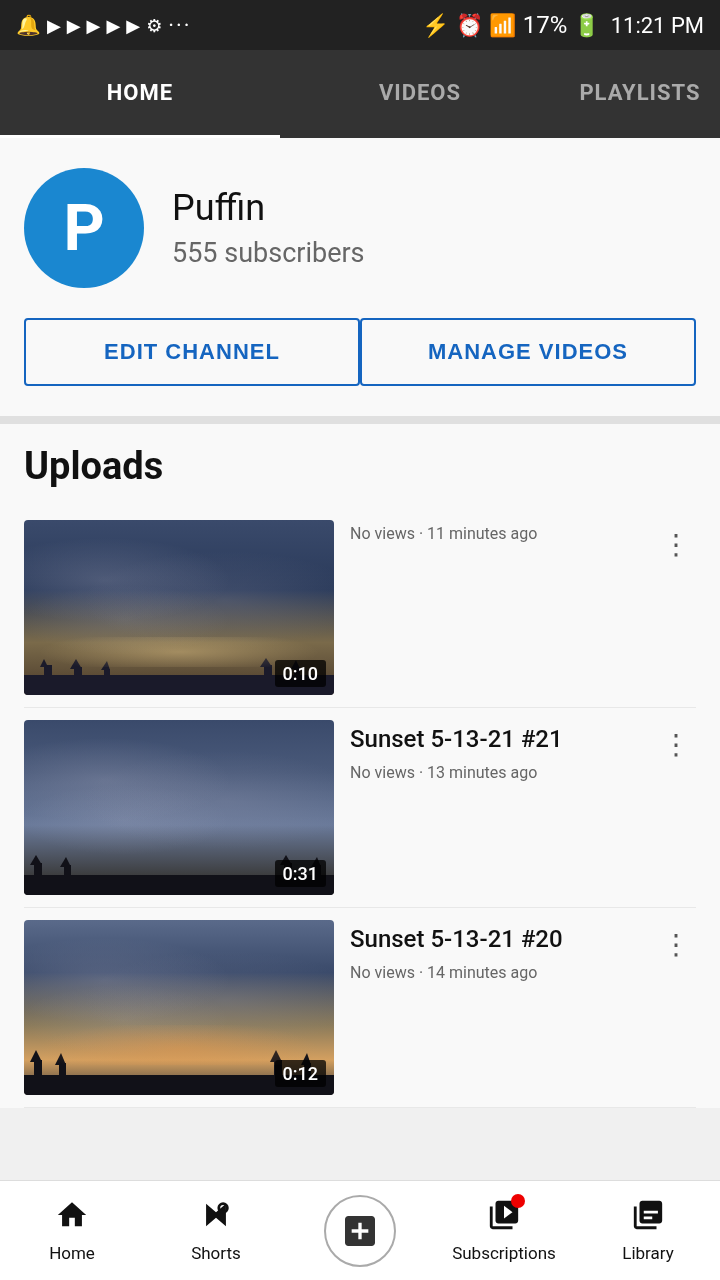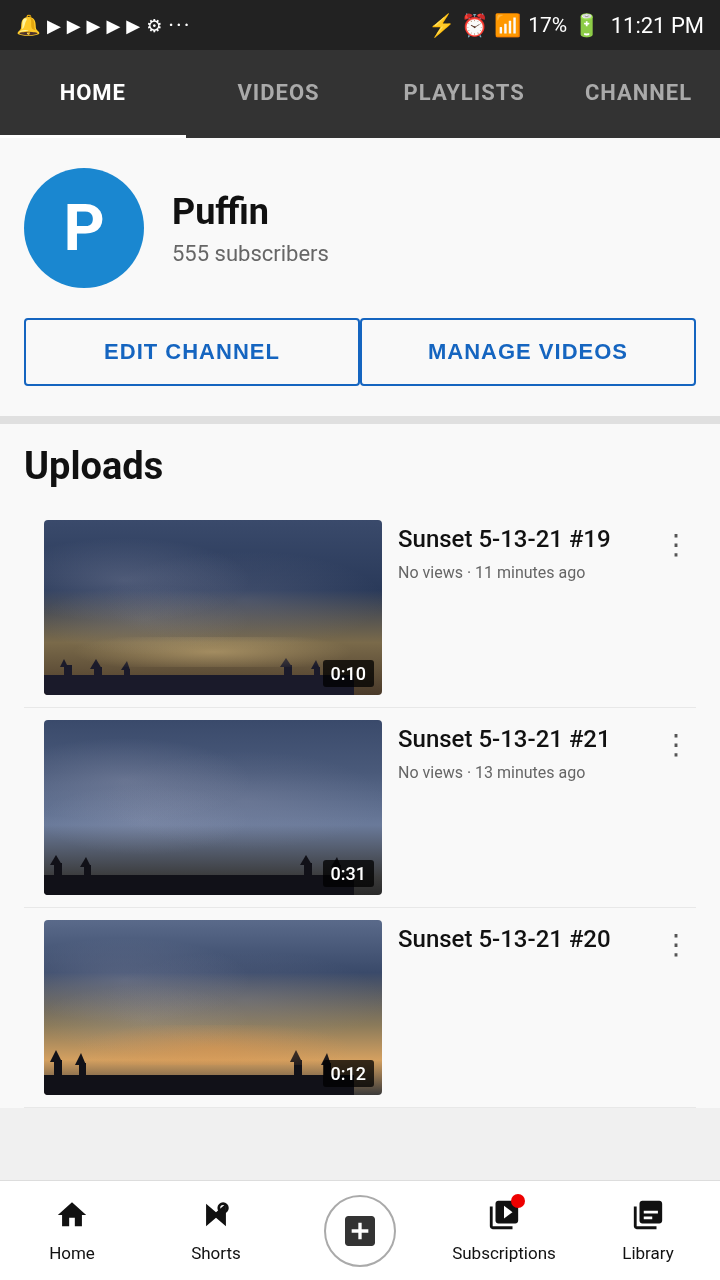--- a/index.html
+++ b/index.html
@@ -103,25 +103,25 @@
       font-weight: bold;
       flex-shrink: 0;
     }
     .channel-info {
       display: flex;
       flex-direction: column;
       gap: 8px;
     }
     .channel-name {
       font-size: 36px;
-      font-weight: bold;
+      font-weight: normal;
       color: #111;
     }
     .channel-subs {
-      font-size: 22px;
+      font-size: 27px;
       color: #666;
     }
 
     
     .action-buttons {
       background: #f9f9f9;
       display: flex;
       padding: 0 24px 30px 24px;
     }
     .action-btn {
@@ -161,31 +161,30 @@
     
     .video-item {
       display: flex;
       align-items: flex-start;
       gap: 16px;
       padding: 12px 0;
       border-bottom: 1px solid #e8e8e8;
       cursor: pointer;
     }
     .video-thumbnail {
-      width: 338px;
+      width: 310px;
       height: 175px;
       background: #555;
       border-radius: 4px;
       position: relative;
       flex-shrink: 0;
       overflow: hidden;
       display: flex;
       align-items: flex-end;
       justify-content: flex-end;
-      margin-left: 20px;
     }
     .video-thumbnail-bg-1 {
       background: linear-gradient(180deg, #3a4a6b 0%, #2a3a5a 40%, #7a6a4a 70%, #4a3a2a 100%);
     }
     .video-thumbnail-bg-2 {
       background: linear-gradient(180deg, #3a4a6b 0%, #4a5a7a 30%, #6a7a9a 60%, #3a3a3a 90%, #2a2a2a 100%);
     }
     .video-thumbnail-bg-3 {
       background: linear-gradient(180deg, #5a6a8a 0%, #3a4a6a 30%, #8a7a5a 60%, #d4a060 80%, #3a3a3a 100%);
     }
@@ -317,38 +316,35 @@
     <span class="status-icon" style="font-size:18px;">▶</span>
     <span class="status-icon" style="font-size:18px;">▶</span>
     <span class="status-icon" style="font-size:18px;">▶</span>
     <span class="status-icon" style="font-size:18px;">⚙</span>
     <span class="status-dots">···</span>
   </div>
   <div class="status-bar-right">
     <span>⚡</span>
     <span>⏰</span>
     <span>📶</span>
-    <span style="font-size:21px;">17%</span>
+    <span style="font-size:24px;">17%</span>
     <span>🔋</span>
     <span class="status-time">11:21 PM</span>
   </div>
 </div>
 
 <div class="nav-tabs">
   <div class="nav-tab active">
     <span>HOME</span>
   </div>
   <div class="nav-tab">
     <span>VIDEOS</span>
   </div>
   <div class="nav-tab">
     <span>PLAYLISTS</span>
-  </div>
-  <div class="nav-tab" style="flex:0 0 163px;overflow:hidden;">
-    <span>CHANNEL</span>
   </div>
 </div>
 
 <div class="channel-header">
   <div class="channel-avatar">
     <span>P</span>
   </div>
   <div class="channel-info">
     <div class="channel-name">Puffin</div>
     <div class="channel-subs">555 subscribers</div>
@@ -380,21 +376,20 @@
         <rect x="240" y="10" width="8" height="20" fill="#1a1a2a"></rect>
         <polygon points="236,12 248,12 242,3" fill="#1a1a2a"></polygon>
         <rect x="270" y="12" width="6" height="18" fill="#1a1a2a"></rect>
         <polygon points="267,14 276,14 272,5" fill="#1a1a2a"></polygon>
       </svg>
 
       <div style="position:absolute;bottom:28px;left:0;right:0;height:30px;background:radial-gradient(ellipse 200px 30px at 50% 50%, rgba(255,220,150,0.35) 0%, transparent 70%);"></div>
       <span class="video-duration">0:10</span>
     </div>
     <div class="video-info">
-      <div class="video-title">Sunset 5-13-21 #19</div>
       <div class="video-meta">No views · 11 minutes ago</div>
     </div>
     <div class="video-more-btn">⋮</div>
   </div>
 
   <div class="video-item">
     <div class="video-thumbnail video-thumbnail-bg-2">
       <div class="cloud-overlay"></div>
       <svg width="310" height="40" style="position:absolute;bottom:0;left:0;" viewBox="0 0 310 40">
         <rect x="0" y="20" width="310" height="20" fill="#111118"></rect>
@@ -428,20 +423,21 @@
         <rect x="250" y="15" width="8" height="25" fill="#111118"></rect>
         <polygon points="246,17 258,17 252,5" fill="#111118"></polygon>
         <rect x="280" y="18" width="7" height="22" fill="#111118"></rect>
         <polygon points="277,20 287,20 283,8" fill="#111118"></polygon>
       </svg>
       <div style="position:absolute;bottom:30px;left:0;right:0;height:40px;background:radial-gradient(ellipse 200px 40px at 50% 60%, rgba(220,150,80,0.5) 0%, transparent 70%);"></div>
       <span class="video-duration">0:12</span>
     </div>
     <div class="video-info">
       <div class="video-title">Sunset 5-13-21 #20</div>
+      <div class="video-meta">No views · 14 minutes ago</div>
     </div>
     <div class="video-more-btn">⋮</div>
   </div>
 </div>
 
 <div style="height: 110px;"></div>
 
 <div class="bottom-nav">
 
   <div class="bottom-nav-item">

